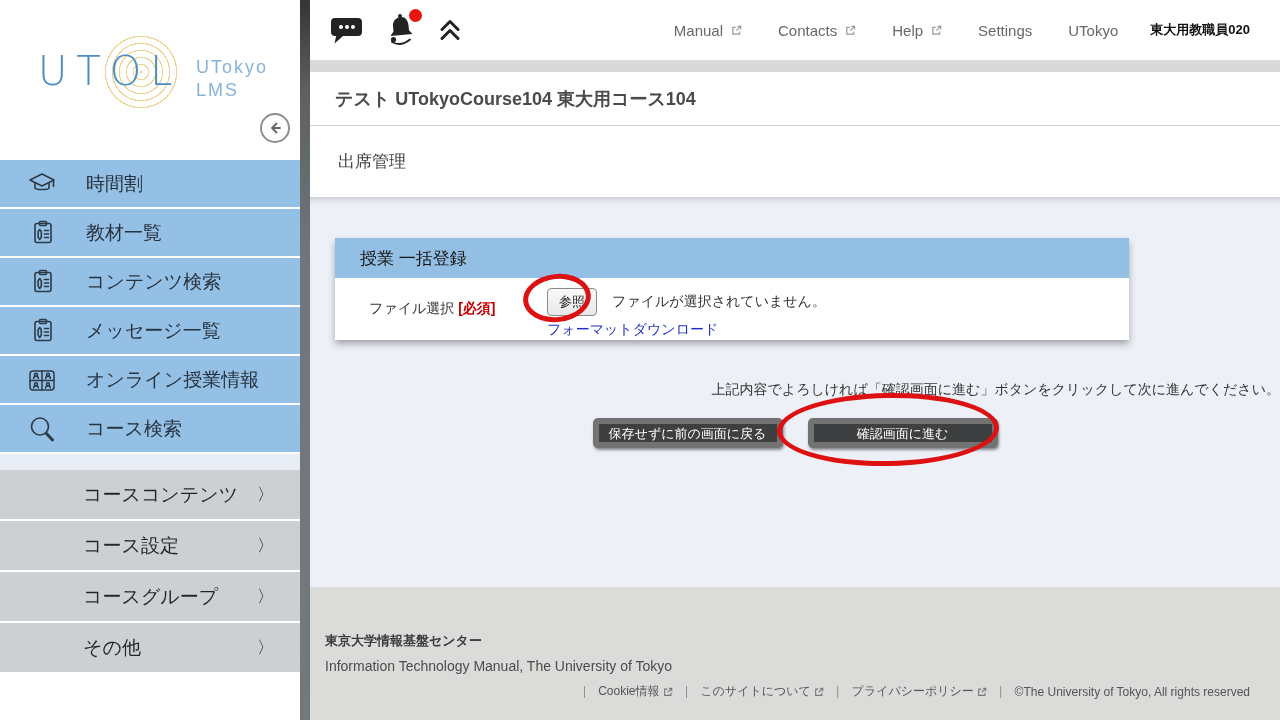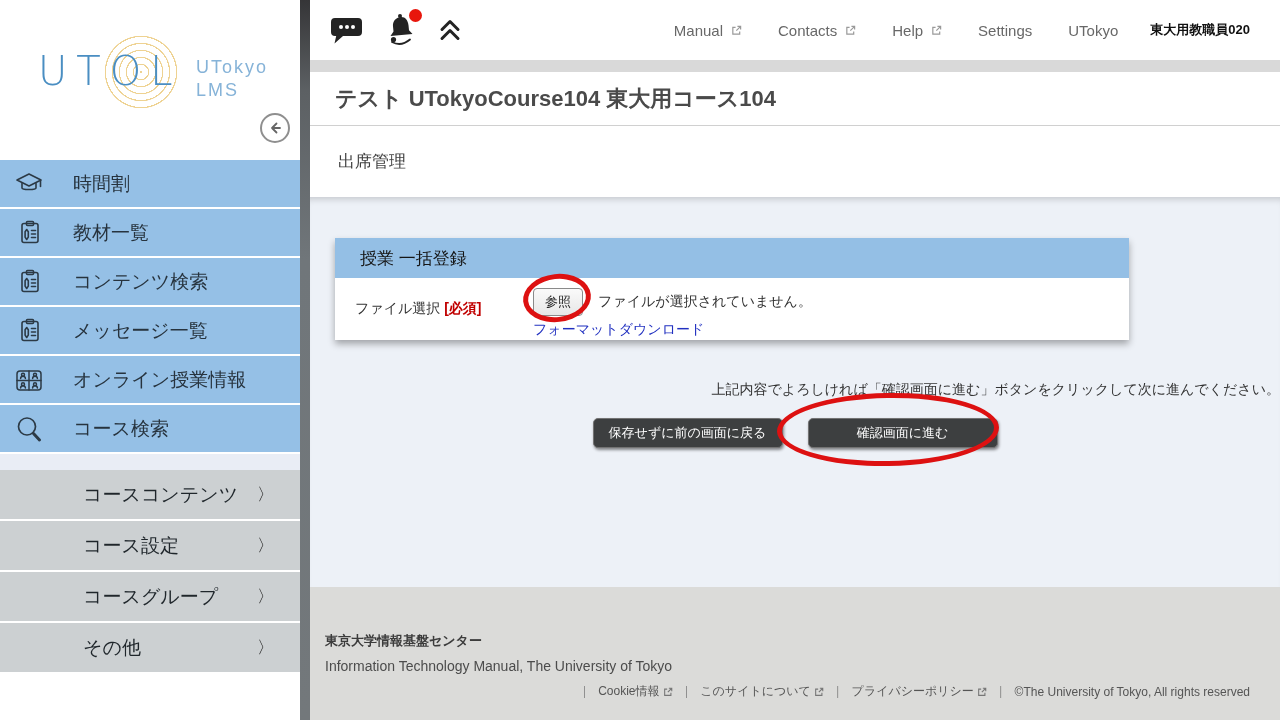--- a/index.html
+++ b/index.html
@@ -26,21 +26,21 @@
     position:absolute;left:196px;top:56px;line-height:23px;
     font-size:18px;letter-spacing:2px;color:#86b3d8;
   }
   .collapse-btn{
     position:absolute;right:10px;top:113px;width:30px;height:30px;border-radius:50%;
     border:2px solid #8f8f8f;background:#fff;display:flex;align-items:center;justify-content:center;
     box-sizing:border-box;cursor:pointer;
   }
   .sb-item{
     height:47px;background:var(--sidebar-blue,#95c0e6);border-bottom:2px solid #fff;
-    display:flex;align-items:center;padding-left:13px;cursor:pointer;
+    display:flex;align-items:center;padding-left:26px;cursor:pointer;
   }
   .sb-icon{width:32px;height:32px;margin-right:28px;display:flex;align-items:center;justify-content:center;}
   .sb-label{font-size:19px;color:#27333e;}
   .sb-gap{height:16px;background:#e9edf5;}
   .sb-grey-item{
     height:49px;background:var(--sidebar-grey,#ccd0d2);border-bottom:2px solid #fff;
     display:flex;align-items:center;padding:0 26px 0 83px;cursor:pointer;
   }
   .sb-grey-label{font-size:19px;color:#1f262b;}
   .sb-chev{margin-left:auto;font-size:17px;color:#2a2a2a;}
@@ -54,50 +54,50 @@
   .topbar{height:60px;background:#fff;display:flex;align-items:center;padding:0 30px 0 20px;box-sizing:border-box;}
   .tb-icons{display:flex;align-items:center;gap:18px;}
   .tb-icon{cursor:pointer;display:flex;align-items:center;justify-content:center;}
   .bell-wrap{position:relative;}
   .tb-nav{margin-left:auto;display:flex;align-items:center;gap:24px;}
   .tb-link{font-size:15px;color:#686868;display:flex;align-items:center;gap:8px;cursor:pointer;text-decoration:none;margin-left:12px;}
   .tb-user{font-size:13px;font-weight:bold;color:#111;margin-left:8px;cursor:pointer;}
   .topbar-gap{height:12px;}
   .title-block{background:#fff;}
   .course-title-row{height:53px;display:flex;align-items:center;padding-left:25px;border-bottom:1px solid #d0d0d0;}
-  .course-title{font-size:22px;font-weight:bold;color:#4a4a4a;}
+  .course-title{font-size:18px;font-weight:bold;color:#4a4a4a;}
   .page-title-row{height:71px;display:flex;align-items:center;padding-left:28px;}
   .page-title{font-size:17px;color:#3f3f3f;}
   .content{
     height:390px;background:var(--content-bg,#edf1f7);
     box-shadow:inset 0 7px 7px -5px rgba(0,0,0,.18);
   }
   .panel{width:794px;margin-left:25px;position:relative;top:41px;box-shadow:0 4px 7px rgba(0,0,0,.32);}
   .panel-header{
     height:40px;background:var(--panel-header-blue,#94bfe5);
     display:flex;align-items:center;padding-left:25px;
   }
   .panel-title{font-size:17px;color:#151515;}
-  .panel-body{background:#fff;height:62px;display:flex;padding-left:20px;box-sizing:border-box;}
+  .panel-body{background:#fff;height:62px;display:flex;padding-left:34px;box-sizing:border-box;}
   .field-label{width:178px;padding-top:22px;font-size:14px;color:#333;}
   .required{color:#c00000;font-weight:bold;}
   .field-control{padding-top:10px;}
   .file-row{display:flex;align-items:center;}
   .browse-btn{
     font-size:13px;color:#222;padding:4px 11px;border:1px solid #8a8a8a;border-radius:4px;
     background:linear-gradient(#fafafa,#e7e7e7);cursor:pointer;
     font-family:"Liberation Sans","DejaVu Sans",sans-serif;
   }
   .no-file{font-size:14px;color:#333;margin-left:15px;}
   .format-link{display:inline-block;margin-top:5px;font-size:14px;color:var(--link-blue,#2130c0);text-decoration:none;cursor:pointer;}
   .instruction{margin-top:82px;text-align:right;font-size:14px;color:#333;}
   .btn-row{display:flex;justify-content:center;gap:25px;margin-top:19px;}
   .dark-btn{
     width:190px;height:30px;background:var(--button-dark,#3d3f40);color:#fff;font-size:13px;
-    border:1px solid #737373;border-radius:5px;cursor:pointer;
+    border:6px solid #737373;border-radius:5px;cursor:pointer;
     box-shadow:1px 2px 3px rgba(0,0,0,.45);
     font-family:"Liberation Sans","DejaVu Sans",sans-serif;
   }
   .footer{height:134px;background:var(--footer-bg,#dbdbd9);box-sizing:border-box;padding:45px 30px 0 15px;}
   .footer-org-jp{font-size:13px;font-weight:bold;color:#3c3c3c;}
   .footer-org-en{font-size:14px;color:#4c4c4c;margin-top:8px;}
   .footer-links{margin-top:9px;display:flex;justify-content:flex-end;align-items:center;gap:8px;font-size:12px;color:#555;}
   .footer-link{color:#555;text-decoration:none;display:flex;align-items:center;gap:3px;cursor:pointer;}
   .footer-sep{color:#777;}
   .footer-copy{color:#555;}

